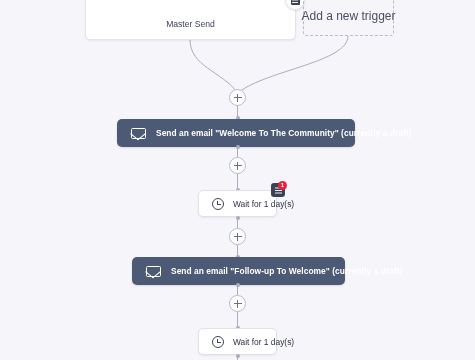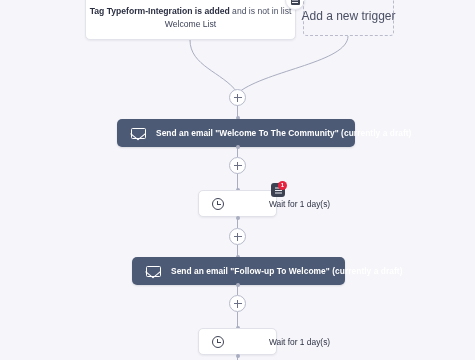--- a/index.html
+++ b/index.html
@@ -193,21 +193,20 @@
     position: absolute;
     height: 27px;
     background: #ffffff;
     border: 1px solid #e1e1ea;
     border-radius: 5px;
     display: flex;
     align-items: center;
     padding: 0 13px;
     box-shadow: 0 1px 2px rgba(40,40,70,0.07);
     cursor: pointer;
-    gap: 36px;
   }
   .clock-icon {
     width: 12px;
     height: 12px;
     border: 1.2px solid #3f4456;
     border-radius: 50%;
     position: relative;
     flex: 0 0 auto;
     margin-right: 9px;
   }
@@ -273,24 +272,21 @@
     <line x1="237.5" y1="146" x2="237.5" y2="157" stroke="#a9adc0" stroke-width="1"></line>
     <line x1="237.5" y1="173" x2="237.5" y2="190" stroke="#a9adc0" stroke-width="1"></line>
     <line x1="237.5" y1="217" x2="237.5" y2="228" stroke="#a9adc0" stroke-width="1"></line>
     <line x1="237.5" y1="245" x2="237.5" y2="256" stroke="#a9adc0" stroke-width="1"></line>
     <line x1="237.5" y1="284" x2="237.5" y2="295" stroke="#a9adc0" stroke-width="1"></line>
     <line x1="237.5" y1="312" x2="237.5" y2="328" stroke="#a9adc0" stroke-width="1"></line>
     <line x1="237.5" y1="355" x2="237.5" y2="360" stroke="#a9adc0" stroke-width="1"></line>
   </svg>
 
   <div class="trigger-card">
-    <div class="trigger-line">
-      <b>Tag Typeform-Integration is added</b><span> and is not in list</span>
-    </div>
-    <div class="trigger-line">Welcome List</div>
+    <div class="trigger-line">Master Send</div>
   </div>
 
   <div class="corner-badge">
     <div class="doc-glyph"></div>
 
   </div>
 
   <div class="add-trigger-box">
     <div class="add-trigger-label">Add a new trigger</div>
   </div>

